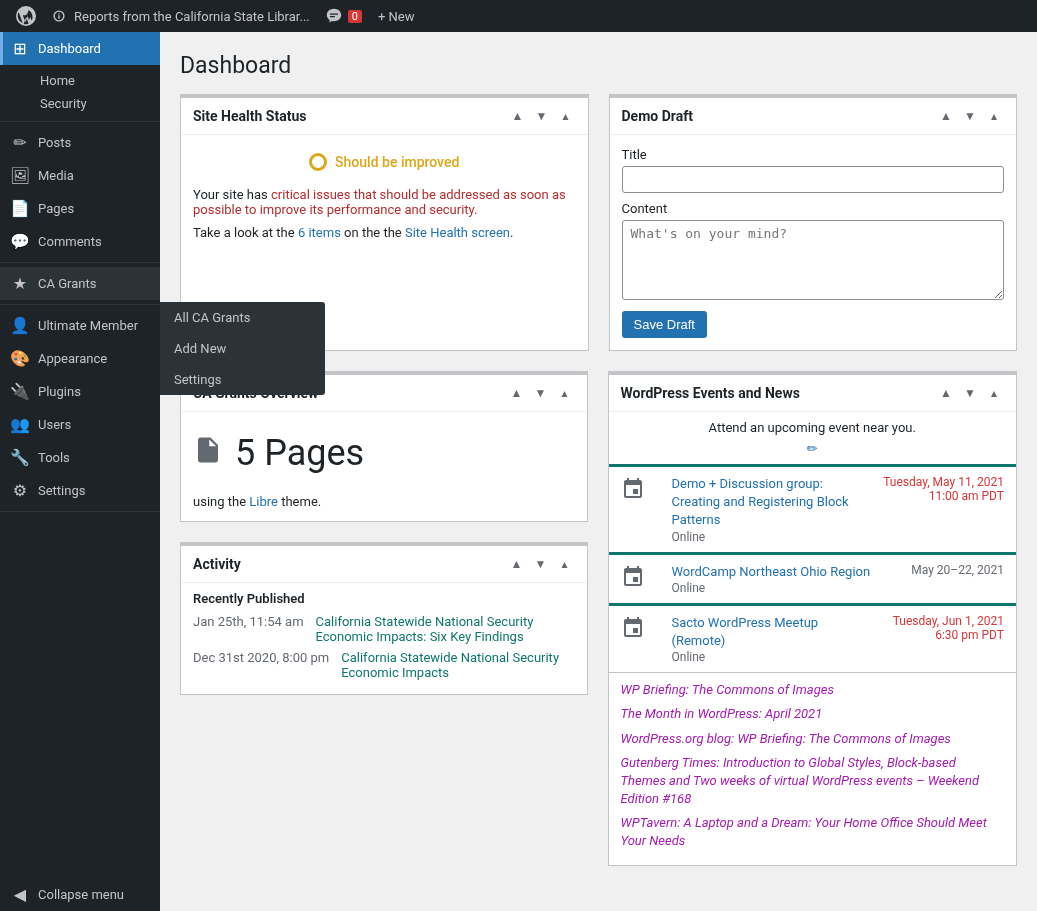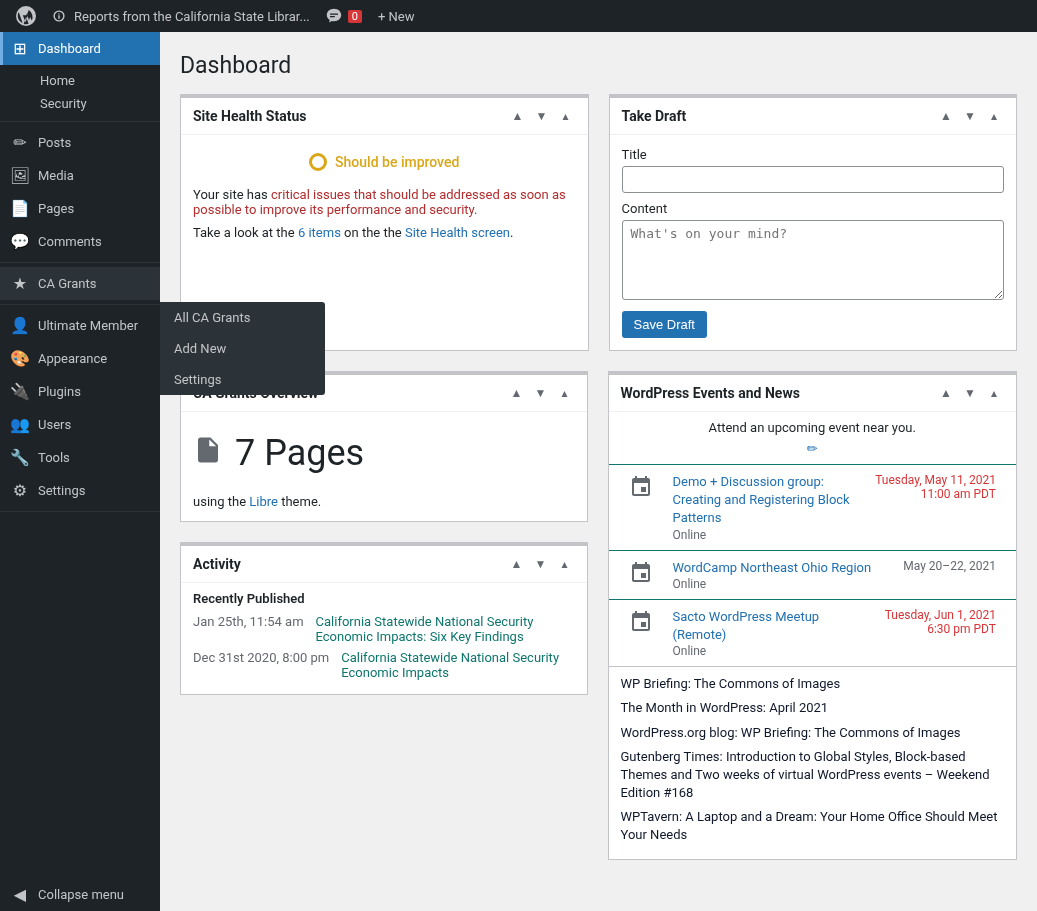--- a/index.html
+++ b/index.html
@@ -199,29 +199,29 @@
     
     .activity-section { padding: 8px 12px; }
     .activity-section-title { font-weight: 600; font-size: 13px; color: #1d2327; margin-bottom: 8px; }
     .activity-row { display: flex; gap: 12px; margin-bottom: 6px; font-size: 13px; }
     .activity-date { color: #646970; white-space: nowrap; }
     .activity-link a { color: #0f766e; text-decoration: none; }
 
     
     .events-intro { font-size: 13px; color: #1d2327; padding: 8px 12px; display: flex; align-items: center; gap: 6px; flex-direction: column; }
     .events-intro .pencil { color: #2271b1; }
-    .event-item { display: flex; align-items: flex-start; gap: 20px; padding: 8px 20px; border-top: 1px solid #0f766e; }
+    .event-item { display: flex; align-items: flex-start; gap: 27px; padding: 8px 12px; border-top: 3px solid #0f766e; }
     .event-icon { width: 24px; height: 24px; flex-shrink: 0; margin-top: 2px; }
     .event-icon svg { width: 24px; height: 24px; fill: #646970; }
     .event-details { flex: 1; }
     .event-name a { color: #2271b1; text-decoration: none; font-size: 13px; line-height: 1.4; }
     .event-type { color: #646970; font-size: 12px; }
     .event-date { text-align: right; font-size: 12px; color: #d63638; white-space: nowrap; }
     .news-section { padding: 8px 12px; border-top: 1px solid #c3c4c7; }
-    .news-link { display: block; color: #0f172a; text-decoration: none; font-size: 13px; margin-bottom: 6px; line-height: 1.4; }
+    .news-link { display: block; color: #a21caf; text-decoration: none; font-size: 13px; margin-bottom: 6px; line-height: 1.4; font-style: italic; }
 
     
     .sidebar-divider { border: none; border-top: 1px solid #2c3338; margin: 4px 0; }
 
     .collapse-menu {
       position: absolute;
       bottom: 0;
       width: 100%;
     }
   </style>
@@ -354,21 +354,21 @@
             <span>Take a look at the</span>
             <a href="#">6 items</a>
             <span>on the</span>
             the <a href="#">Site Health screen</a><span>.</span>
           </p>
         </div>
       </div>
 
       <div class="widget-box">
         <div class="widget-header">
-          <span class="widget-title">Take Draft</span>
+          <span class="widget-title">Demo Draft</span>
           <div class="widget-controls">
             <span class="widget-ctrl">▲</span>
             <span class="widget-ctrl">▼</span>
             <span class="widget-ctrl">▴</span>
           </div>
         </div>
         <div class="widget-body quick-draft">
           <label>Title</label>
           <input type="text" style="">
           <label>Content</label>
@@ -391,21 +391,21 @@
             </div>
           </div>
           <div>
             <div class="ca-grants-body">
               <span class="pages-icon">
                 <svg width="30" height="30" viewBox="0 0 24 24" fill="#646970">
                     <path d="M14 2H6c-1.1 0-2 .9-2 2v16c0 1.1.9 2 2 2h12c1.1 0 2-.9 2-2V8l-6-6zm-1 7V3.5L18.5 9H13z"></path>
                   </svg>
               </span>
               <div>
-                <div class="pages-count">7 Pages</div>
+                <div class="pages-count">5 Pages</div>
               </div>
             </div>
             <div class="theme-note">
               <span>using the</span>
               <a href="#">Libre</a>
               <span>theme.</span>
             </div>
           </div>
         </div>
 

